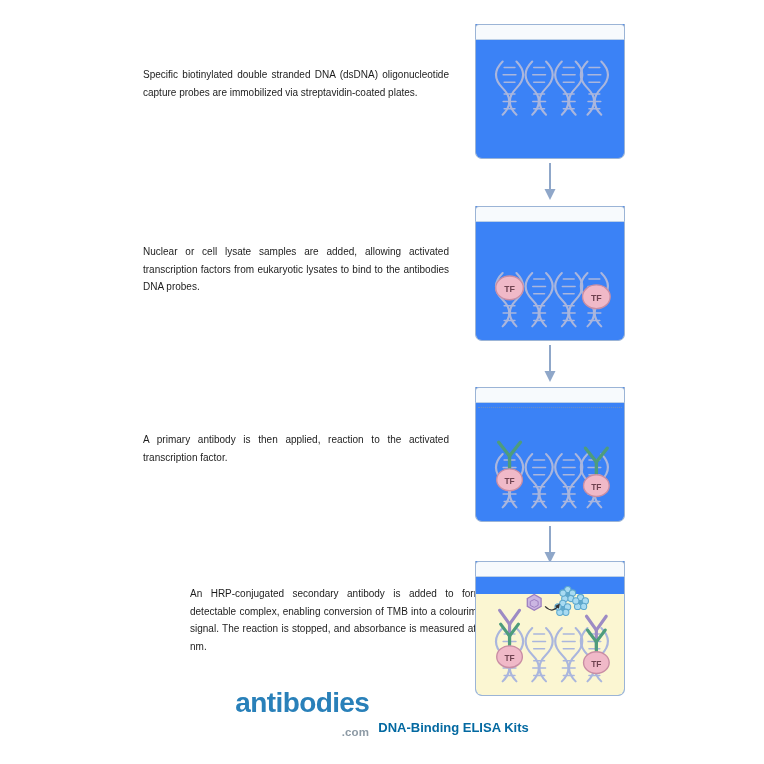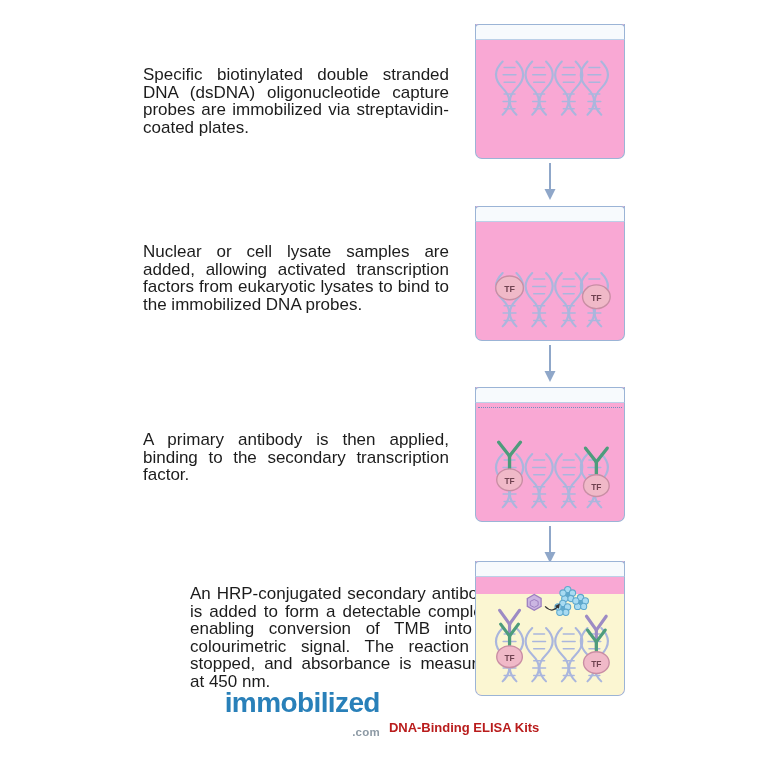--- a/index.html
+++ b/index.html
@@ -24,38 +24,38 @@
   
   .step {
     position: absolute;
     left: 0;
     width: 764px;
   }
   .step-text {
     position: absolute;
     left: 143px;
     width: 306px;
-    font-size: 17px;
+    font-size: 10px;
     line-height: 17.5px;
     text-align: justify;
     text-justify: inter-word;
     color: #1c1c1c;
   }
   .well-wrap {
     position: absolute;
     left: 475px;
     width: 150px;
     height: 135px;
   }
 
   
   .well {
     position: absolute;
     inset: 0;
-    background: #f9a8d4;
+    background: #3b82f6;
     border: 1.6px solid #9bb4d6;
     border-top: none;
     border-radius: 0 0 7px 7px;
     box-sizing: border-box;
     overflow: hidden;
   }
   .well-rim {
     position: absolute;
     top: 0;
     left: 0;
@@ -118,21 +118,21 @@
   .logo-sub {
     font-size: 11.5px;
     font-weight: 700;
     color: #8d9aa5;
     margin-top: 10px;
     letter-spacing: 0.2px;
   }
   .footer-caption {
     font-size: 13px;
     font-weight: 700;
-    color: #b91c1c;
+    color: #0369a1;
     padding-bottom: 3px;
   }
 </style>
 </head>
 <body>
 
 <div class="diagram">
 
   <div class="step" style="top:24px; height:135px;">
     <div class="step-text" style="top:42px;">Specific biotinylated double stranded DNA (dsDNA) oligonucleotide capture probes are immobilized via streptavidin-coated plates.</div>
@@ -192,21 +192,21 @@
   </div>
 
   <div class="arrow" style="top:163px;">
     <svg width="14" height="38" viewBox="0 0 14 38">
       <line x1="7" y1="0" x2="7" y2="28" stroke="#8fa7c9" stroke-width="2"></line>
       <polygon points="7,37 1.5,26 12.5,26" fill="#8fa7c9"></polygon>
     </svg>
   </div>
 
   <div class="step" style="top:206px; height:135px;">
-    <div class="step-text" style="top:37px;">Nuclear or cell lysate samples are added, allowing activated transcription factors from eukaryotic lysates to bind to the immobilized DNA probes.</div>
+    <div class="step-text" style="top:37px;">Nuclear or cell lysate samples are added, allowing activated transcription factors from eukaryotic lysates to bind to the antibodies DNA probes.</div>
     <div class="well-wrap" style="top:0;">
       <div class="well">
         <svg class="well-svg" viewBox="0 0 150 135">
           <g stroke="#aab6dd" stroke-width="2.1" fill="none" stroke-linecap="round">
             <g transform="translate(27,122)">
               <path d="M0,0 C9,-9 9,-18 0,-27 C-9,-36 -9,-45 0,-54"></path>
               <path d="M14,0 C5,-9 5,-18 14,-27 C23,-36 23,-45 14,-54"></path>
               <line x1="1.5" y1="-6" x2="12.5" y2="-6" stroke-width="1.5"></line>
               <line x1="0.5" y1="-13.5" x2="13.5" y2="-13.5" stroke-width="1.5"></line>
               <line x1="1.5" y1="-21" x2="12.5" y2="-21" stroke-width="1.5"></line>
@@ -261,21 +261,21 @@
   </div>
 
   <div class="arrow" style="top:345px;">
     <svg width="14" height="38" viewBox="0 0 14 38">
       <line x1="7" y1="0" x2="7" y2="28" stroke="#8fa7c9" stroke-width="2"></line>
       <polygon points="7,37 1.5,26 12.5,26" fill="#8fa7c9"></polygon>
     </svg>
   </div>
 
   <div class="step" style="top:387px; height:135px;">
-    <div class="step-text" style="top:44px;">A primary antibody is then applied, binding to the secondary transcription factor.</div>
+    <div class="step-text" style="top:44px;">A primary antibody is then applied, reaction to the activated transcription factor.</div>
     <div class="well-wrap" style="top:0;">
       <div class="well">
         <div class="well-dotline"></div>
         <svg class="well-svg" viewBox="0 0 150 135">
           <g stroke="#aab6dd" stroke-width="2.1" fill="none" stroke-linecap="round">
             <g transform="translate(27,122)">
               <path d="M0,0 C9,-9 9,-18 0,-27 C-9,-36 -9,-45 0,-54"></path>
               <path d="M14,0 C5,-9 5,-18 14,-27 C23,-36 23,-45 14,-54"></path>
               <line x1="1.5" y1="-6" x2="12.5" y2="-6" stroke-width="1.5"></line>
               <line x1="0.5" y1="-13.5" x2="13.5" y2="-13.5" stroke-width="1.5"></line>
@@ -464,19 +464,19 @@
             <text x="122" y="107" font-family="Liberation Sans, sans-serif" font-size="8.5" font-weight="bold" fill="#6f4250" text-anchor="middle">TF</text>
           </g>
         </svg>
       </div>
       <div class="well-rim"></div>
     </div>
   </div>
 
   <div class="footer">
     <div class="logo-block">
-      <span class="logo-main">immobilized</span>
+      <span class="logo-main">antibodies</span>
       <span class="logo-sub">.com</span>
     </div>
     <div class="footer-caption">DNA-Binding ELISA Kits</div>
   </div>
 
 </div>
 
 </body></html>

